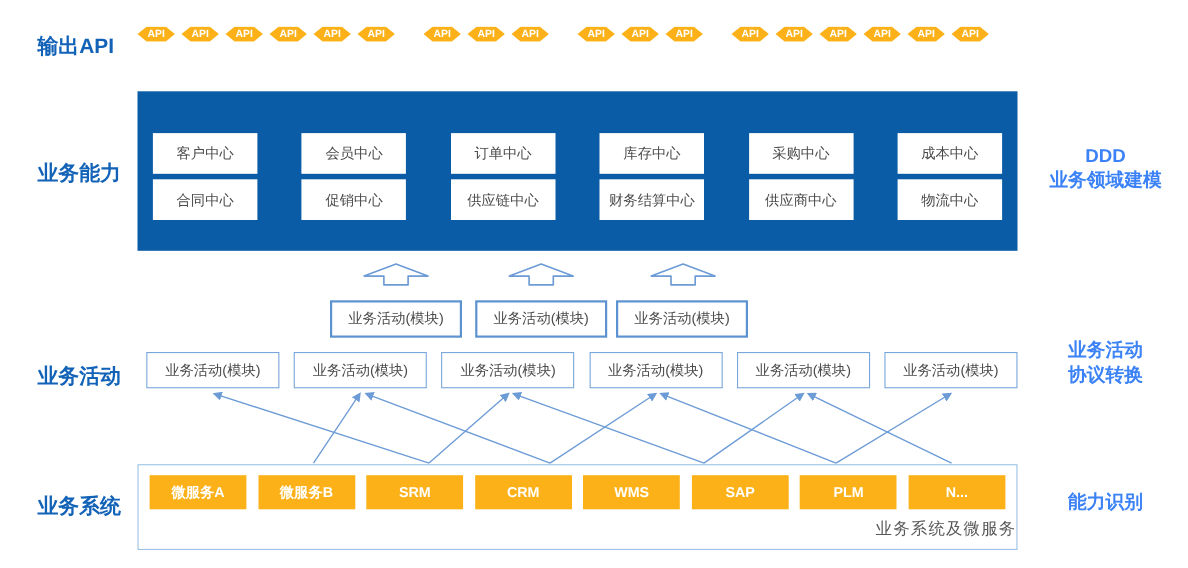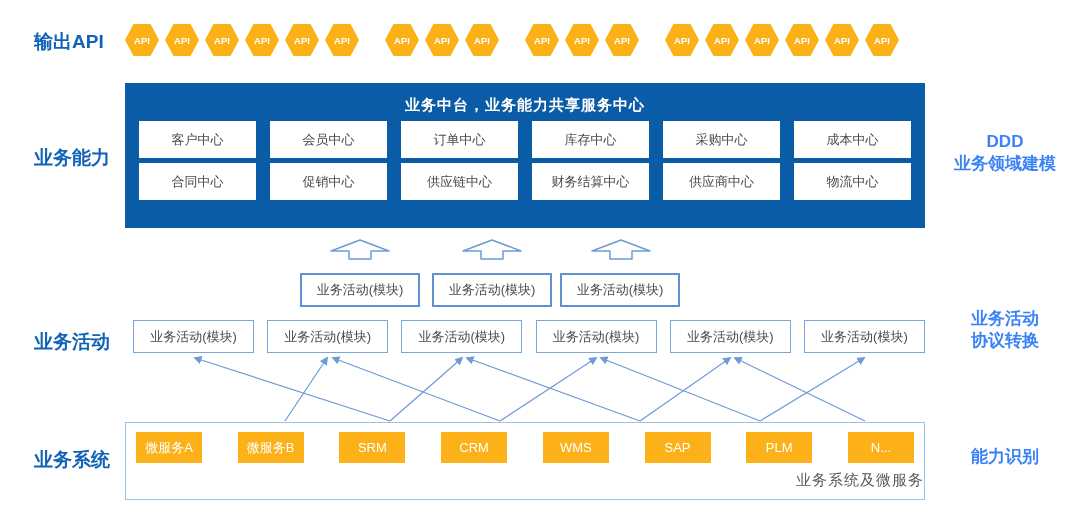--- a/index.html
+++ b/index.html
@@ -8,45 +8,45 @@
     font-family:"Liberation Sans","DejaVu Sans",sans-serif;
   }
   
   .side-label{position:absolute;font-size:19px;font-weight:bold;color:#1263B8;white-space:nowrap;}
   .right-label{position:absolute;left:933px;width:144px;text-align:center;font-size:17px;font-weight:bold;color:#3b82f6;line-height:22px;}
   
   .hex-row{position:absolute;left:125px;top:24px;display:flex;align-items:center;}
   .hex-group{display:flex;margin-right:26px;}
   .hex-group:last-child{margin-right:0;}
   .hex{
-    width:34px;height:32px;margin-right:6px;background:#FBB117;
+    width:34px;height:14px;margin-right:6px;background:#FBB117;
     clip-path:polygon(25% 0,75% 0,100% 50%,75% 100%,25% 100%,0 50%);
     display:flex;align-items:center;justify-content:center;
     color:#fff;font-size:9.5px;font-weight:bold;
   }
   .hex:last-child{margin-right:0;}
   
   .platform{position:absolute;left:125px;top:83px;width:800px;height:145px;background:#0B5CA6;}
   .platform-title{position:absolute;left:0;right:0;top:13px;text-align:center;color:#fff;font-size:15px;font-weight:bold;letter-spacing:1px;}
   .center-row{position:absolute;left:14px;right:14px;display:flex;justify-content:space-between;}
   .center-row.r1{top:38px;}
   .center-row.r2{top:80px;}
-  .center-cell{width:117px;height:37px;background:#fff;display:flex;align-items:center;justify-content:center;font-size:13px;color:#4A4A4A;}
+  .center-cell{width:95px;height:37px;background:#fff;display:flex;align-items:center;justify-content:center;font-size:13px;color:#4A4A4A;}
   
   .fat-arrows{position:absolute;left:125px;top:239px;}
   
   .act-box{position:absolute;height:34px;width:120px;background:#fff;border:2px solid #5D92D1;display:flex;align-items:center;justify-content:center;font-size:13px;color:#4A4A4A;box-sizing:border-box;}
   .act-lower-row{position:absolute;left:133px;top:320px;width:792px;display:flex;justify-content:space-between;}
   .act-box-sm{width:121px;height:33px;background:#fff;border:1px solid #79A6DB;display:flex;align-items:center;justify-content:center;font-size:13px;color:#4A4A4A;box-sizing:border-box;}
   
   .connectors{position:absolute;left:125px;top:354px;}
   
   .systems{position:absolute;left:125px;top:422px;width:800px;height:78px;border:1px solid #9CC2E5;box-sizing:border-box;background:#fff;}
   .systems-row{position:absolute;left:10px;right:10px;top:9px;display:flex;justify-content:space-between;}
-  .sys-item{width:66px;height:31px;background:#FBB117;color:#fff;font-weight:normal;font-size:13px;display:flex;align-items:center;justify-content:center;}
+  .sys-item{width:88px;height:31px;background:#FBB117;color:#fff;font-weight:bold;font-size:13px;display:flex;align-items:center;justify-content:center;}
   .systems-caption{position:absolute;left:0;right:0;bottom:9px;text-align:right;font-size:15px;color:#595959;letter-spacing:1px;}
 </style>
 </head>
 <body>
 
 <div class="stage">
 
   <div class="side-label" style="left:34px;top:29px;">输出API</div>
   <div class="side-label" style="left:34px;top:145px;">业务能力</div>
   <div class="side-label" style="left:34px;top:329px;">业务活动</div>
@@ -75,21 +75,20 @@
       <span class="hex">API</span>
       <span class="hex">API</span>
       <span class="hex">API</span>
       <span class="hex">API</span>
       <span class="hex">API</span>
       <span class="hex">API</span>
     </span>
   </div>
 
   <div class="platform">
-    <div class="platform-title">业务中台，业务能力共享服务中心</div>
     <div class="center-row r1">
       <div class="center-cell">客户中心</div>
       <div class="center-cell">会员中心</div>
       <div class="center-cell">订单中心</div>
       <div class="center-cell">库存中心</div>
       <div class="center-cell">采购中心</div>
       <div class="center-cell">成本中心</div>
     </div>
     <div class="center-row r2">
       <div class="center-cell">合同中心</div>

